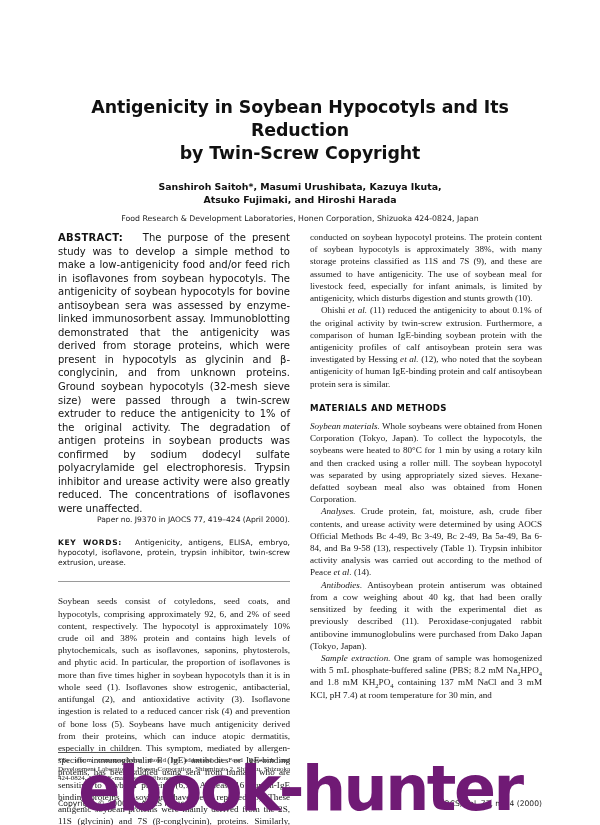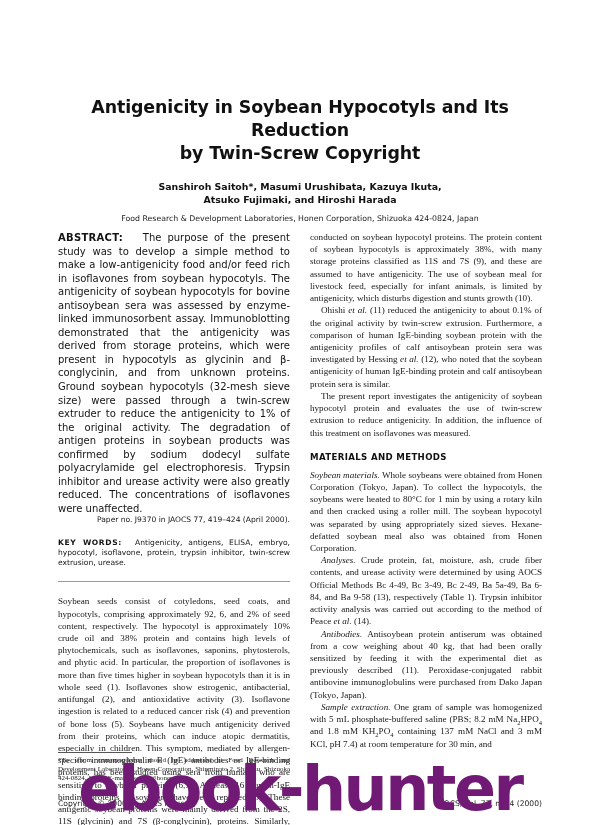--- a/index.html
+++ b/index.html
@@ -226,21 +226,20 @@
     <p class="body-p spacer-top">Soybean seeds consist of cotyledons, seed coats, and hypocotyls, comprising approximately 92, 6, and 2% of seed content, respectively. The hypocotyl is approximately 10% crude oil and 38% protein and contains high levels of phytochemicals, such as isoflavones, saponins, phytosterols, and phytic acid. In particular, the proportion of isoflavones is more than five times higher in soybean hypocotyls than it is in whole seed (1). Isoflavones show estrogenic, antibacterial, antifungal (2), and antioxidative activity (3). Isoflavone ingestion is related to a reduced cancer risk (4) and prevention of bone loss (5). Soybeans have much antigenicity derived from their proteins, which can induce atopic dermatitis, especially in children. This symptom, mediated by allergen-specific immunoglobulin E (IgE) antibodies or IgE-binding proteins, has been studied using sera from humans who are sensitive to soybean proteins (6,7). At least 16 human-IgE binding proteins in soybeans have been reported (8). These antigenic soybean proteins were mainly derived from the 2S, 11S (glycinin) and 7S (β-conglycinin), proteins. Similarly, studies have also been</p>
 
   </div>
 
   <div class="col col-right">
 
     <p class="body-p">conducted on soybean hypocotyl proteins. The protein content of soybean hypocotyls is approximately 38%, with many storage proteins classified as 11S and 7S (9), and these are assumed to have antigenicity. The use of soybean meal for livestock feed, especially for infant animals, is limited by antigenicity, which disturbs digestion and stunts growth (10).</p>
 
     <p class="body-p indent"><span>Ohishi </span><span class="italic">et al.</span><span> (11) reduced the antigenicity to about 0.1% of the original activity by twin-screw extrusion. Furthermore, a comparison of human IgE-binding soybean protein with the antigenicity profiles of calf antisoybean protein sera was investigated by Hessing </span><span class="italic">et al.</span><span> (12), who noted that the soybean antigenicity of human IgE-binding protein and calf antisoybean protein sera is similar.</span></p>
 
-    <p class="body-p indent">The present report investigates the antigenicity of soybean hypocotyl protein and evaluates the use of twin-screw extrusion to reduce antigenicity. In addition, the influence of this treatment on isoflavones was measured.</p>
 
     <div class="section-head">MATERIALS AND METHODS</div>
 
     <p class="body-p"><span class="italic">Soybean materials.</span><span> Whole soybeans were obtained from Honen Corporation (Tokyo, Japan). To collect the hypocotyls, the soybeans were heated to 80°C for 1 min by using a rotary kiln and then cracked using a roller mill. The soybean hypocotyl was separated by using appropriately sized sieves. Hexane-defatted soybean meal also was obtained from Honen Corporation.</span></p>
 
     <p class="body-p indent"><span class="italic">Analyses.</span><span> Crude protein, fat, moisture, ash, crude fiber contents, and urease activity were determined by using AOCS Official Methods Bc 4-49, Bc 3-49, Bc 2-49, Ba 5a-49, Ba 6-84, and Ba 9-58 (13), respectively (Table 1). Trypsin inhibitor activity analysis was carried out according to the method of Peace </span><span class="italic">et al.</span><span> (14).</span></p>
 
     <p class="body-p indent"><span class="italic">Antibodies.</span><span> Antisoybean protein antiserum was obtained from a cow weighing about 40 kg, that had been orally sensitized by feeding it with the experimental diet as previously described (11). Peroxidase-conjugated rabbit antibovine immunoglobulins were purchased from Dako Japan (Tokyo, Japan).</span></p>
 
     <p class="body-p indent"><span class="italic">Sample extraction.</span><span> One gram of sample was homogenized with 5 mL phosphate-buffered saline (PBS; 8.2 mM Na</span><sub>2</sub><span>HPO</span><sub>4</sub><span> and 1.8 mM KH</span><sub>2</sub><span>PO</span><sub>4</sub><span> containing 137 mM NaCl and 3 mM KCl, pH 7.4) at room temperature for 30 min, and</span></p>

